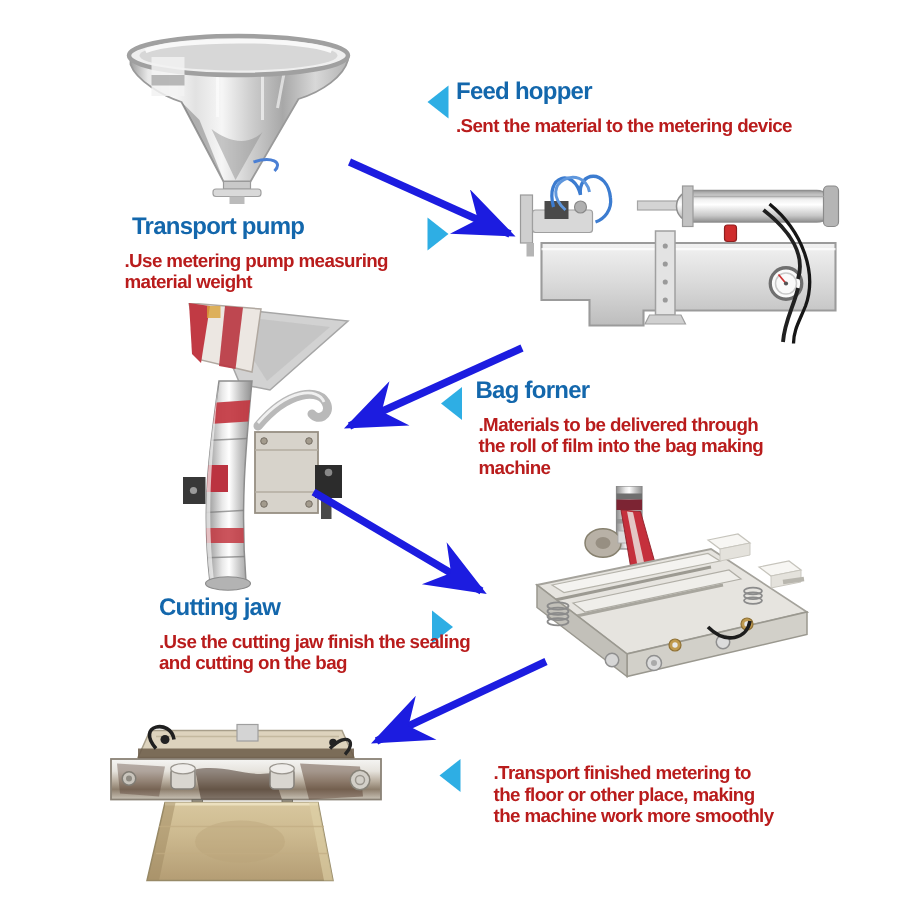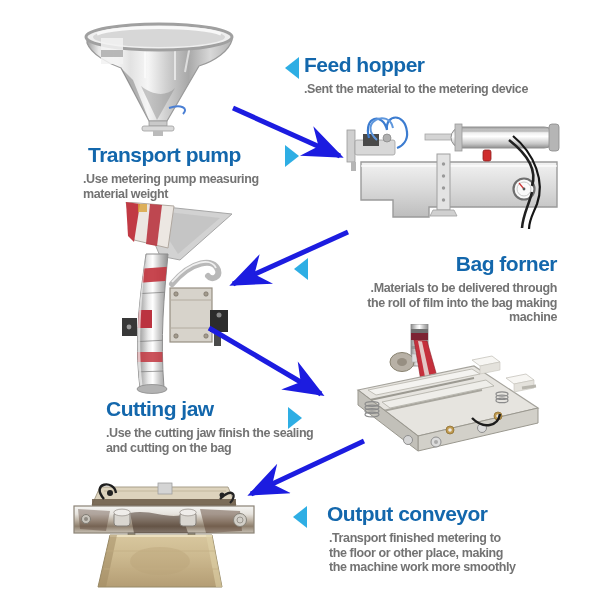--- a/index.html
+++ b/index.html
@@ -7,25 +7,25 @@
     width:600px;height:600px;background:#ffffff;
     font-family:"Liberation Sans", sans-serif;
     position:relative;overflow:hidden;
   }
   .stage{position:absolute;left:0;top:0;width:600px;height:600px;}
   .machine{position:absolute;}
   .machine svg{display:block;width:100%;height:100%;}
   .arrows{position:absolute;left:0;top:0;width:600px;height:600px;pointer-events:none;}
   .step-label{position:absolute;}
   .step-title{
-    font-size:21px;font-weight:bold;color:#1367ac;
+    font-size:16px;font-weight:bold;color:#1367ac;
     letter-spacing:-0.5px;line-height:1.1;white-space:nowrap;
   }
   .step-desc{
-    font-size:12.5px;font-weight:bold;color:#737373;
+    font-size:12.5px;font-weight:bold;color:#b91c1c;
     letter-spacing:-0.4px;line-height:1.16;white-space:pre-line;margin-top:6px;
   }
   .tri{position:absolute;width:0;height:0;}
   .tri-left{border-top:11px solid transparent;border-bottom:11px solid transparent;border-right:14px solid #2eaee4;}
   .tri-right{border-top:11px solid transparent;border-bottom:11px solid transparent;border-left:14px solid #2eaee4;}
   .d2{margin-left:-5px;}
   .d3{margin-left:2px;}
   .d5{margin-left:2px;}
 </style>
 </head>
@@ -274,33 +274,32 @@
     <div class="step-title">Feed hopper</div>
     <div class="step-desc">.Sent the material to the metering device</div>
   </div>
 
   <div class="step-label" style="left:88px;top:143px;width:230px;">
     <div class="step-title">Transport pump</div>
     <div class="step-desc d2">.Use metering pump measuring
 material weight</div>
   </div>
 
-  <div class="step-label" style="left:317px;top:252px;width:240px;text-align:right;">
+  <div class="step-label" style="left:317px;top:252px;width:240px;">
     <div class="step-title">Bag forner</div>
     <div class="step-desc d3">.Materials to be delivered through
 the roll of film into the bag making
 machine</div>
   </div>
 
   <div class="step-label" style="left:106px;top:397px;width:260px;">
     <div class="step-title">Cutting jaw</div>
     <div class="step-desc">.Use the cutting jaw finish the sealing
 and cutting on the bag</div>
   </div>
 
   <div class="step-label" style="left:327px;top:502px;width:230px;">
-    <div class="step-title">Output conveyor</div>
     <div class="step-desc d5">.Transport finished metering to
 the floor or other place, making
 the machine work more smoothly</div>
   </div>
 
 </div>
 
 </body></html>

